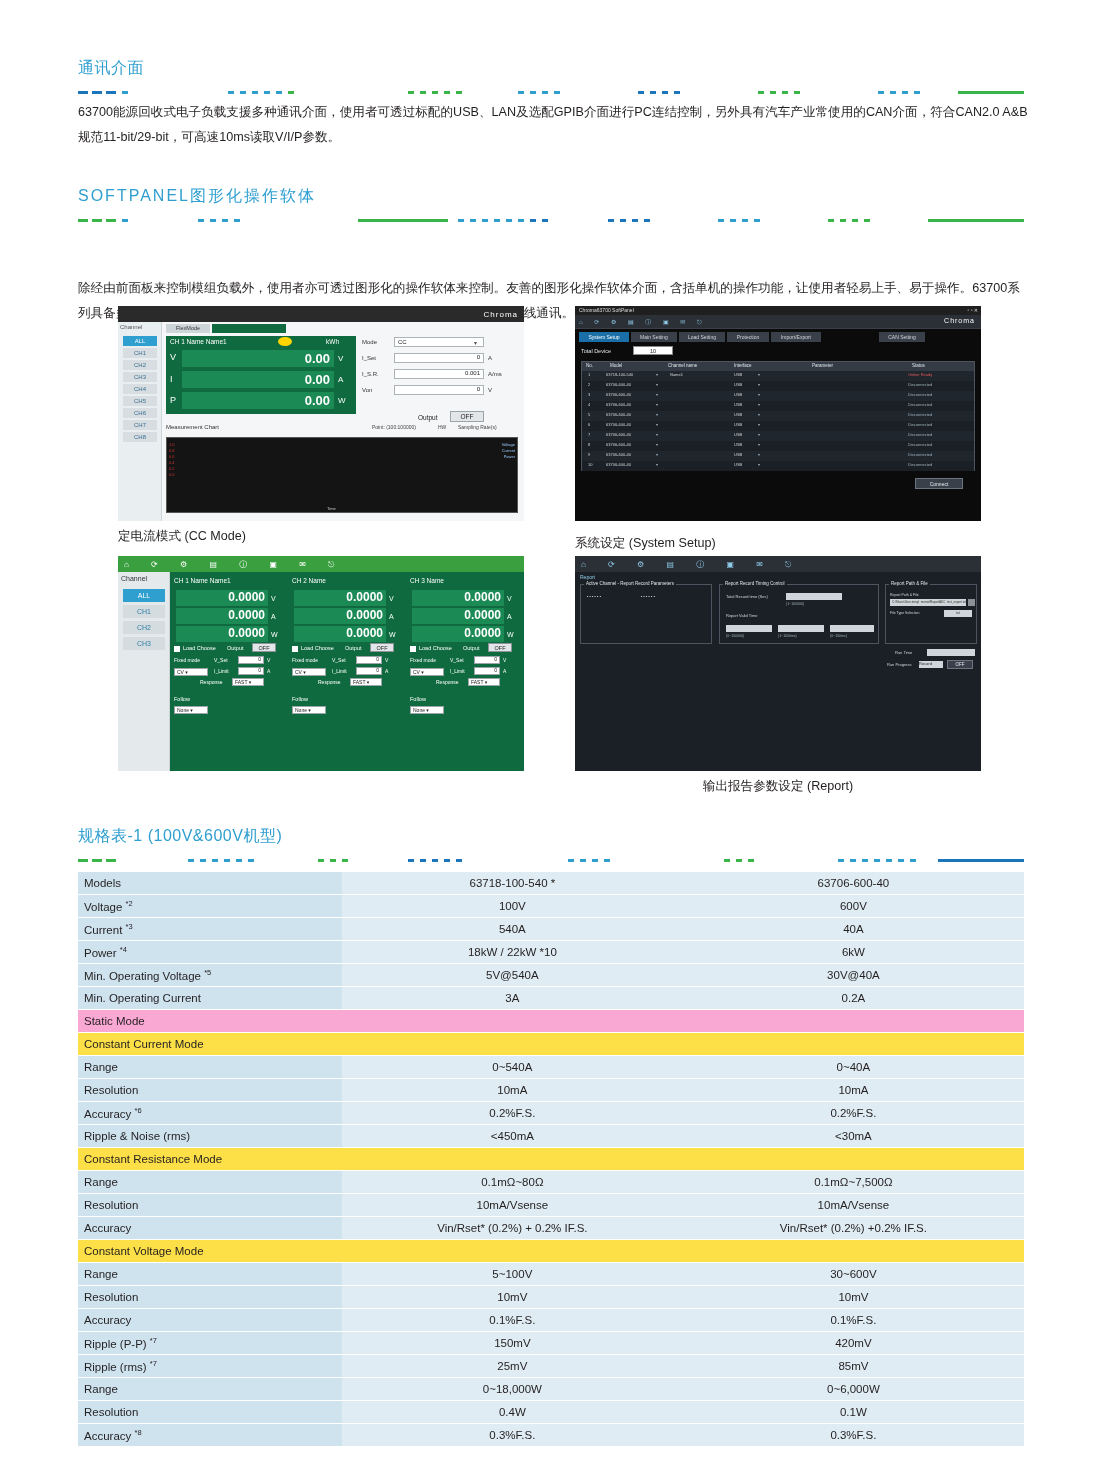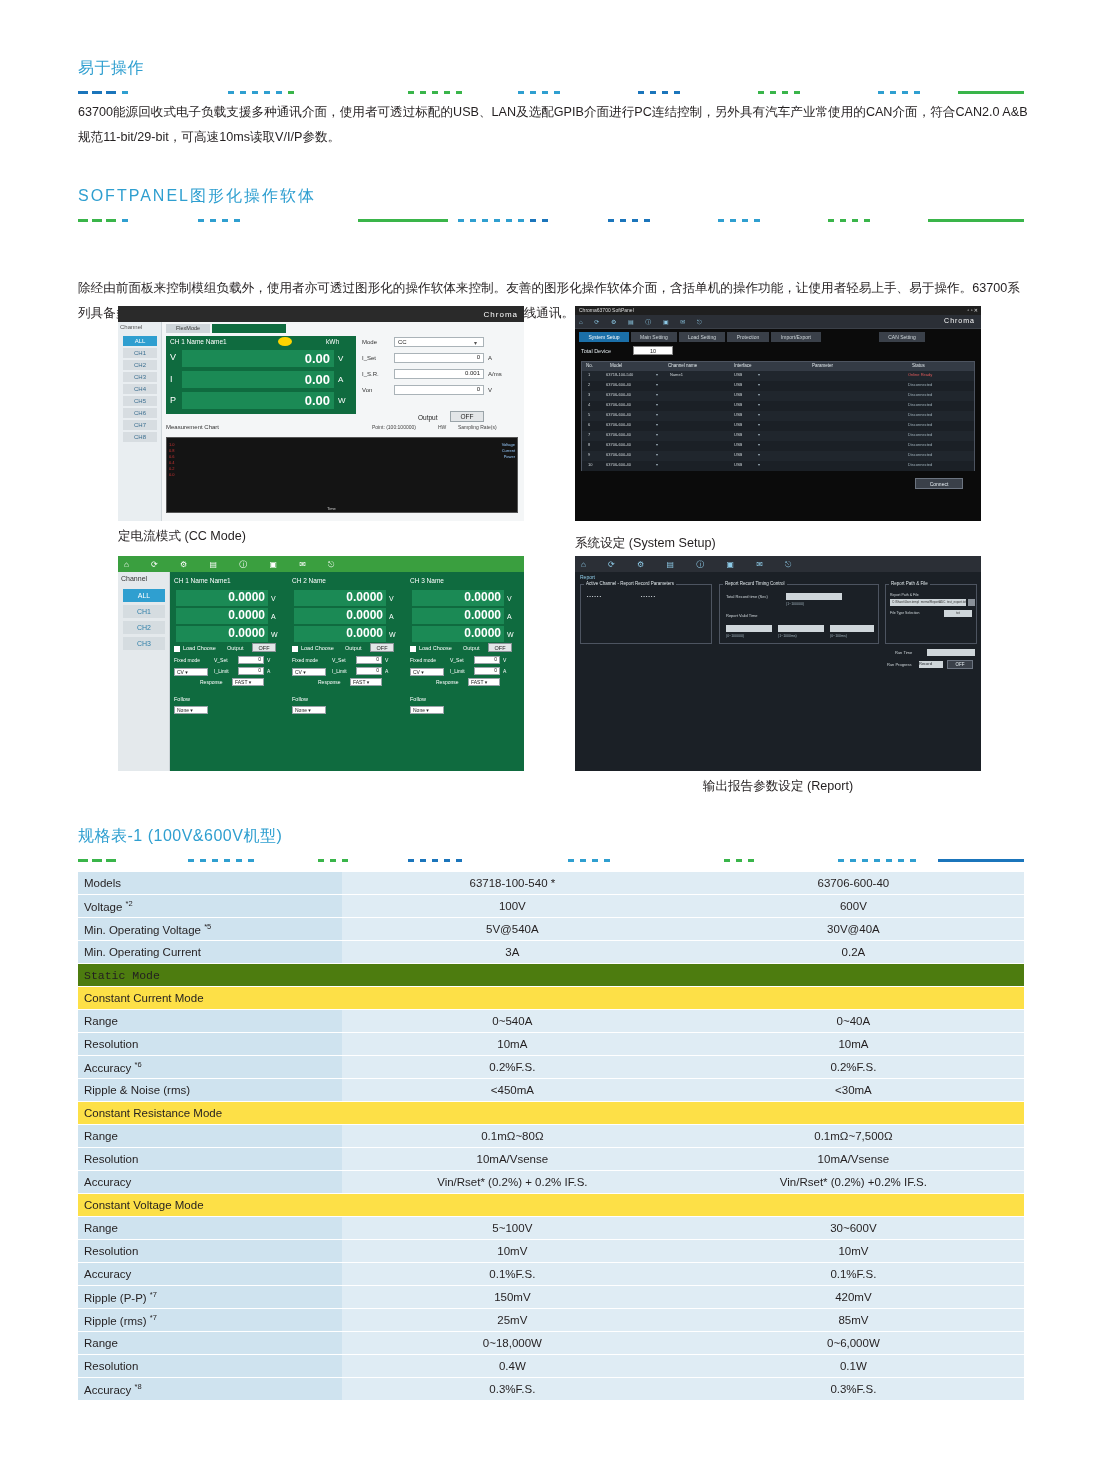--- a/index.html
+++ b/index.html
@@ -43,33 +43,33 @@
   table.spec{
     position:absolute;left:78px;top:872px;width:946px;
     border-collapse:collapse;font-size:11.5px;color:#231f20;
   }
   table.spec td{
     border-bottom:1px solid #ffffff;
     padding:2px 6px;height:18px;
   }
   td.lbl{width:262px;background:#cfe3ef;}
   td.val{width:342px;background:#dfecf4;text-align:center;}
-  tr.band td{background:#4d7c0f;font-family:Liberation Mono, monospace;}
+  tr.band td{background:#f9a8d4;}
   tr.band2 td{background:#fde047;}
   .sup{font-size:7.5px;vertical-align:super;}
   .foot{
     position:absolute;right:78px;top:1482px;font-size:14px;color:#231f20;
   }
 </style>
 </head>
 <body>
 
 <div class="page">
 
-  <div class="sec-title" style="top:58px;">易于操作</div>
+  <div class="sec-title" style="top:58px;">通讯介面</div>
   <div class="rule" style="top:82px;">
     <svg width="946" height="7" viewBox="0 0 946 7" xmlns="http://www.w3.org/2000/svg">
       <g>
         <rect x="0" y="2" width="10" height="3" fill="#1b75bb"></rect>
         <rect x="14" y="2" width="10" height="3" fill="#1b75bb"></rect>
         <rect x="28" y="2" width="10" height="3" fill="#1b75bb"></rect>
         <rect x="44" y="2" width="6" height="3" fill="#2f9fd0"></rect>
         <rect x="150" y="2" width="6" height="3" fill="#2f9fd0"></rect>
         <rect x="162" y="2" width="6" height="3" fill="#2f9fd0"></rect>
         <rect x="174" y="2" width="6" height="3" fill="#2f9fd0"></rect>
@@ -577,20 +577,30 @@
           <td class="lbl">Models</td>
           <td class="val">63718-100-540 *</td>
           <td class="val">63706-600-40</td>
         </tr>
         <tr>
           <td class="lbl">Voltage <span class="sup">*2</span></td>
           <td class="val">100V</td>
           <td class="val">600V</td>
         </tr>
         <tr>
+          <td class="lbl">Current <span class="sup">*3</span></td>
+          <td class="val">540A</td>
+          <td class="val">40A</td>
+        </tr>
+        <tr>
+          <td class="lbl">Power <span class="sup">*4</span></td>
+          <td class="val">18kW / 22kW *10</td>
+          <td class="val">6kW</td>
+        </tr>
+        <tr>
           <td class="lbl">Min. Operating Voltage <span class="sup">*5</span></td>
           <td class="val">5V@540A</td>
           <td class="val">30V@40A</td>
         </tr>
         <tr>
           <td class="lbl">Min. Operating Current</td>
           <td class="val">3A</td>
           <td class="val">0.2A</td>
         </tr>
         <tr class="band">

